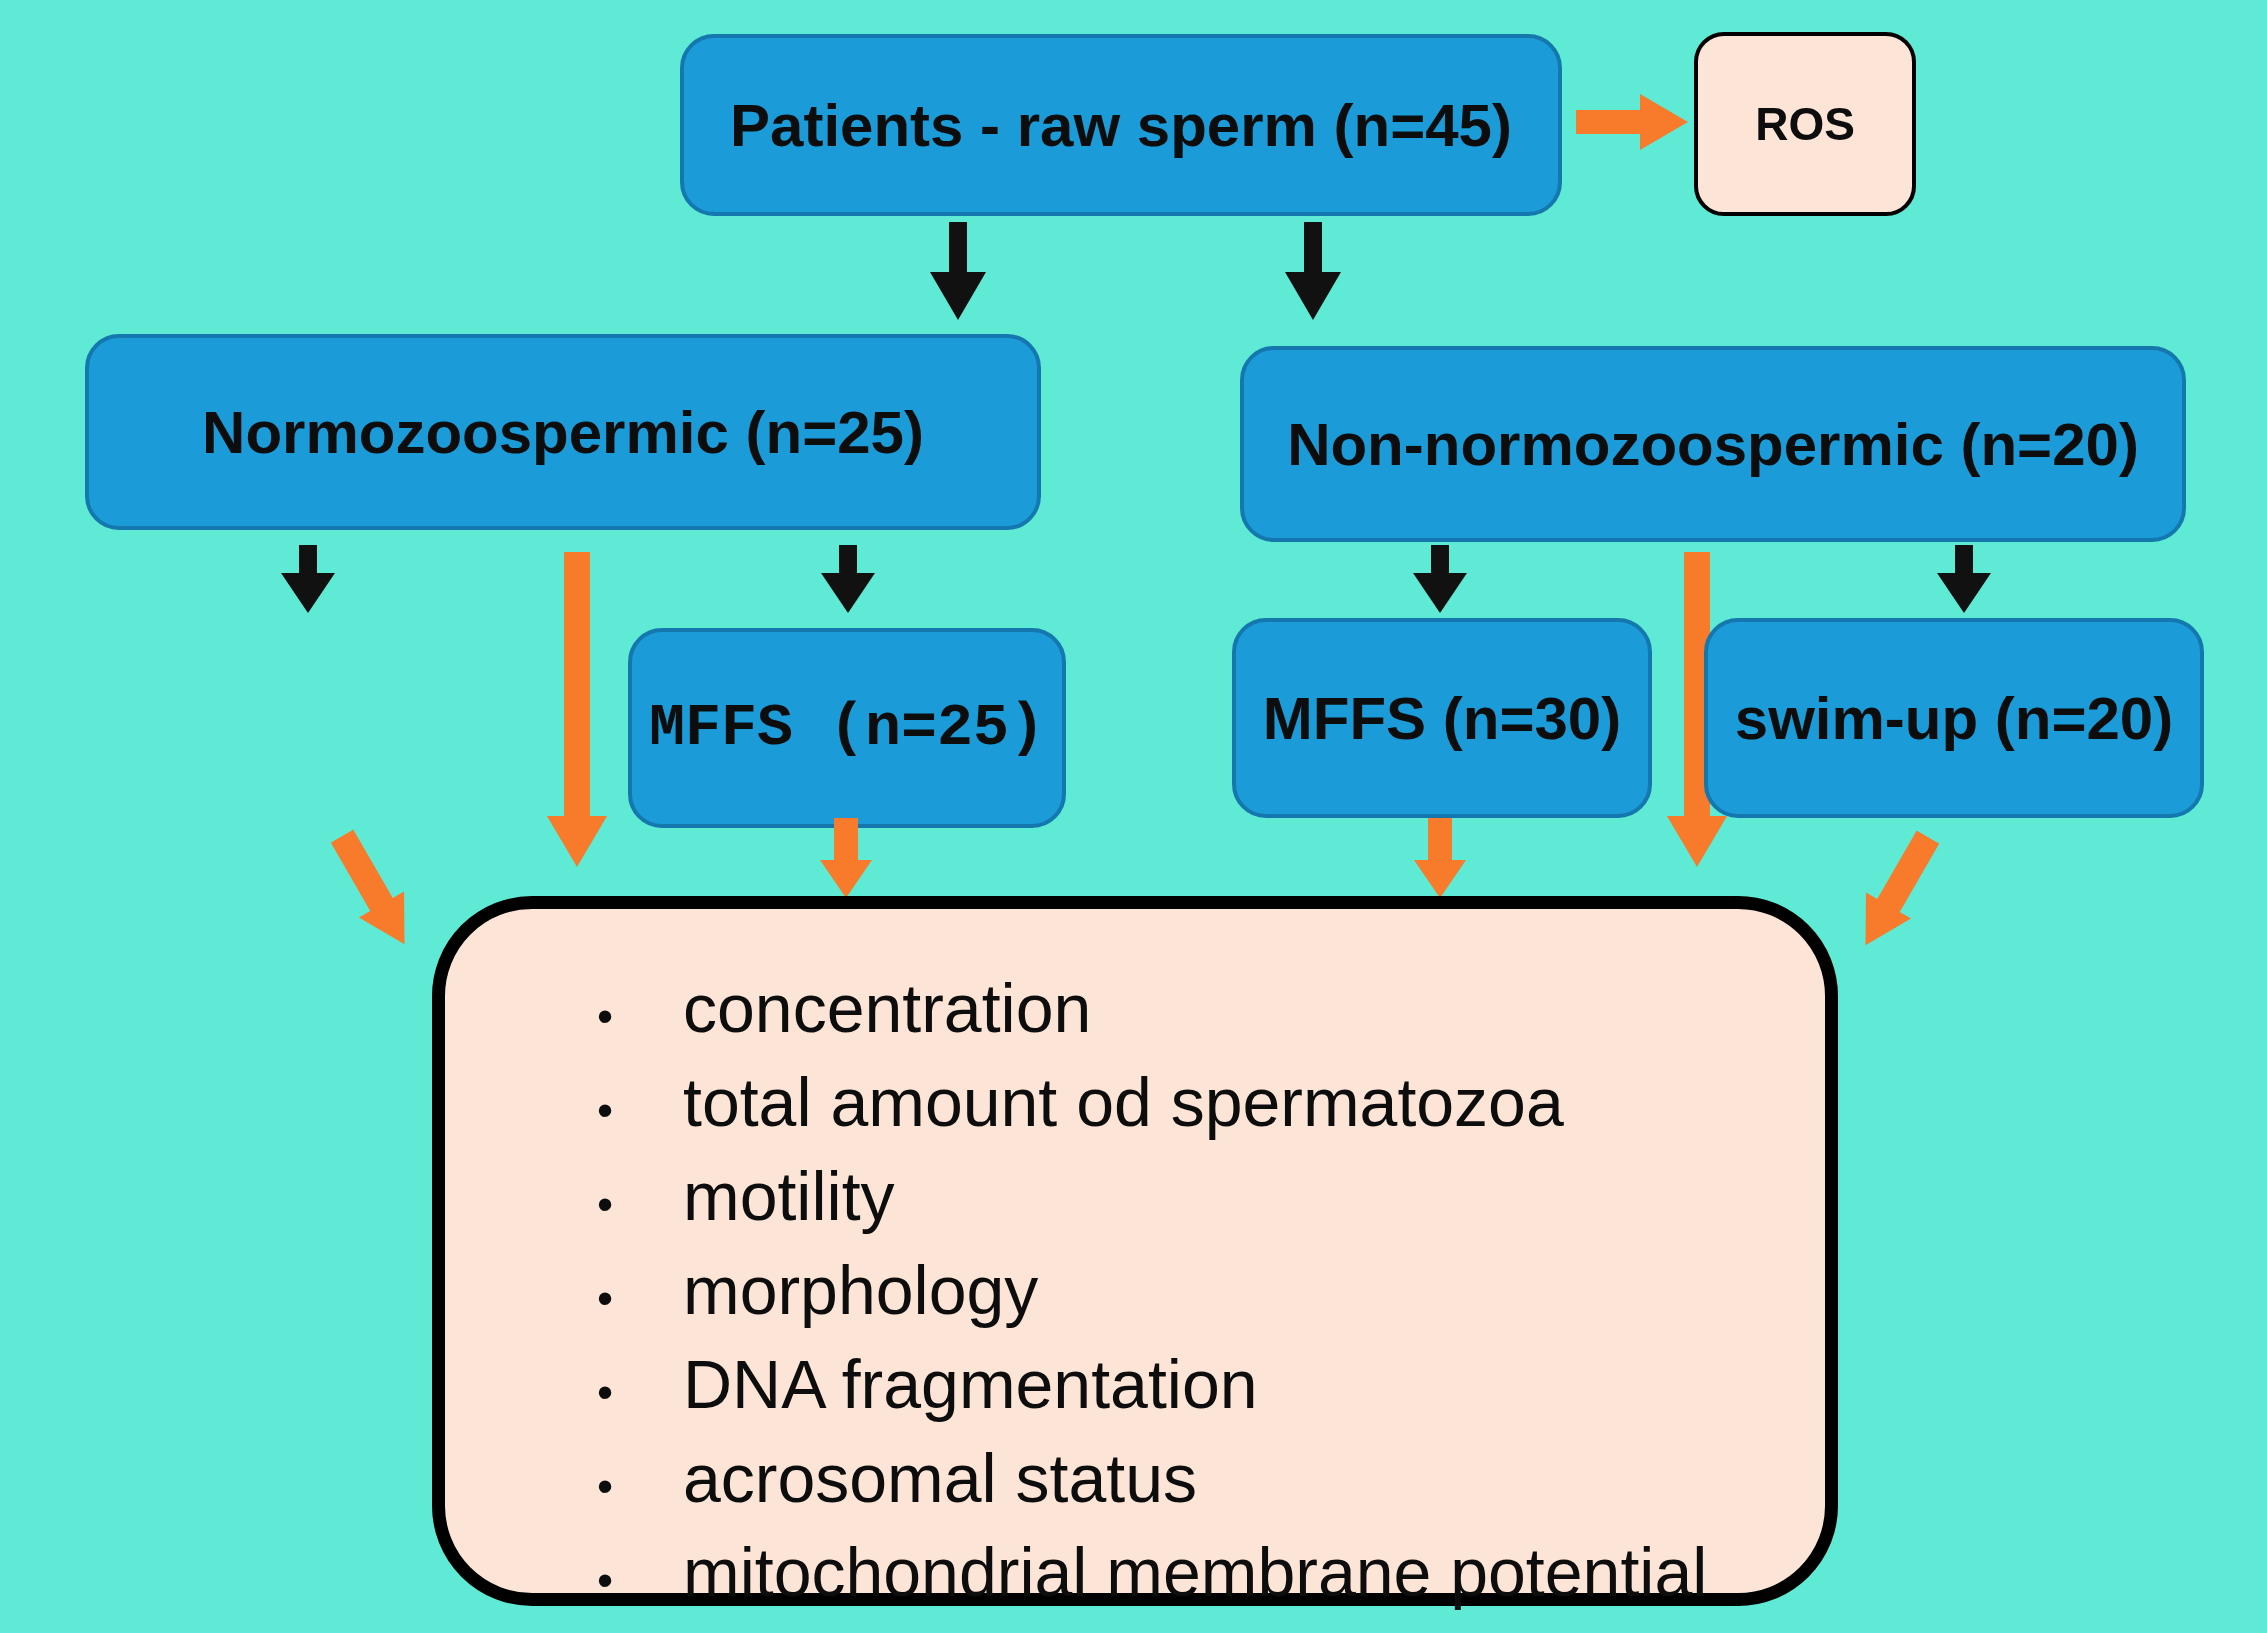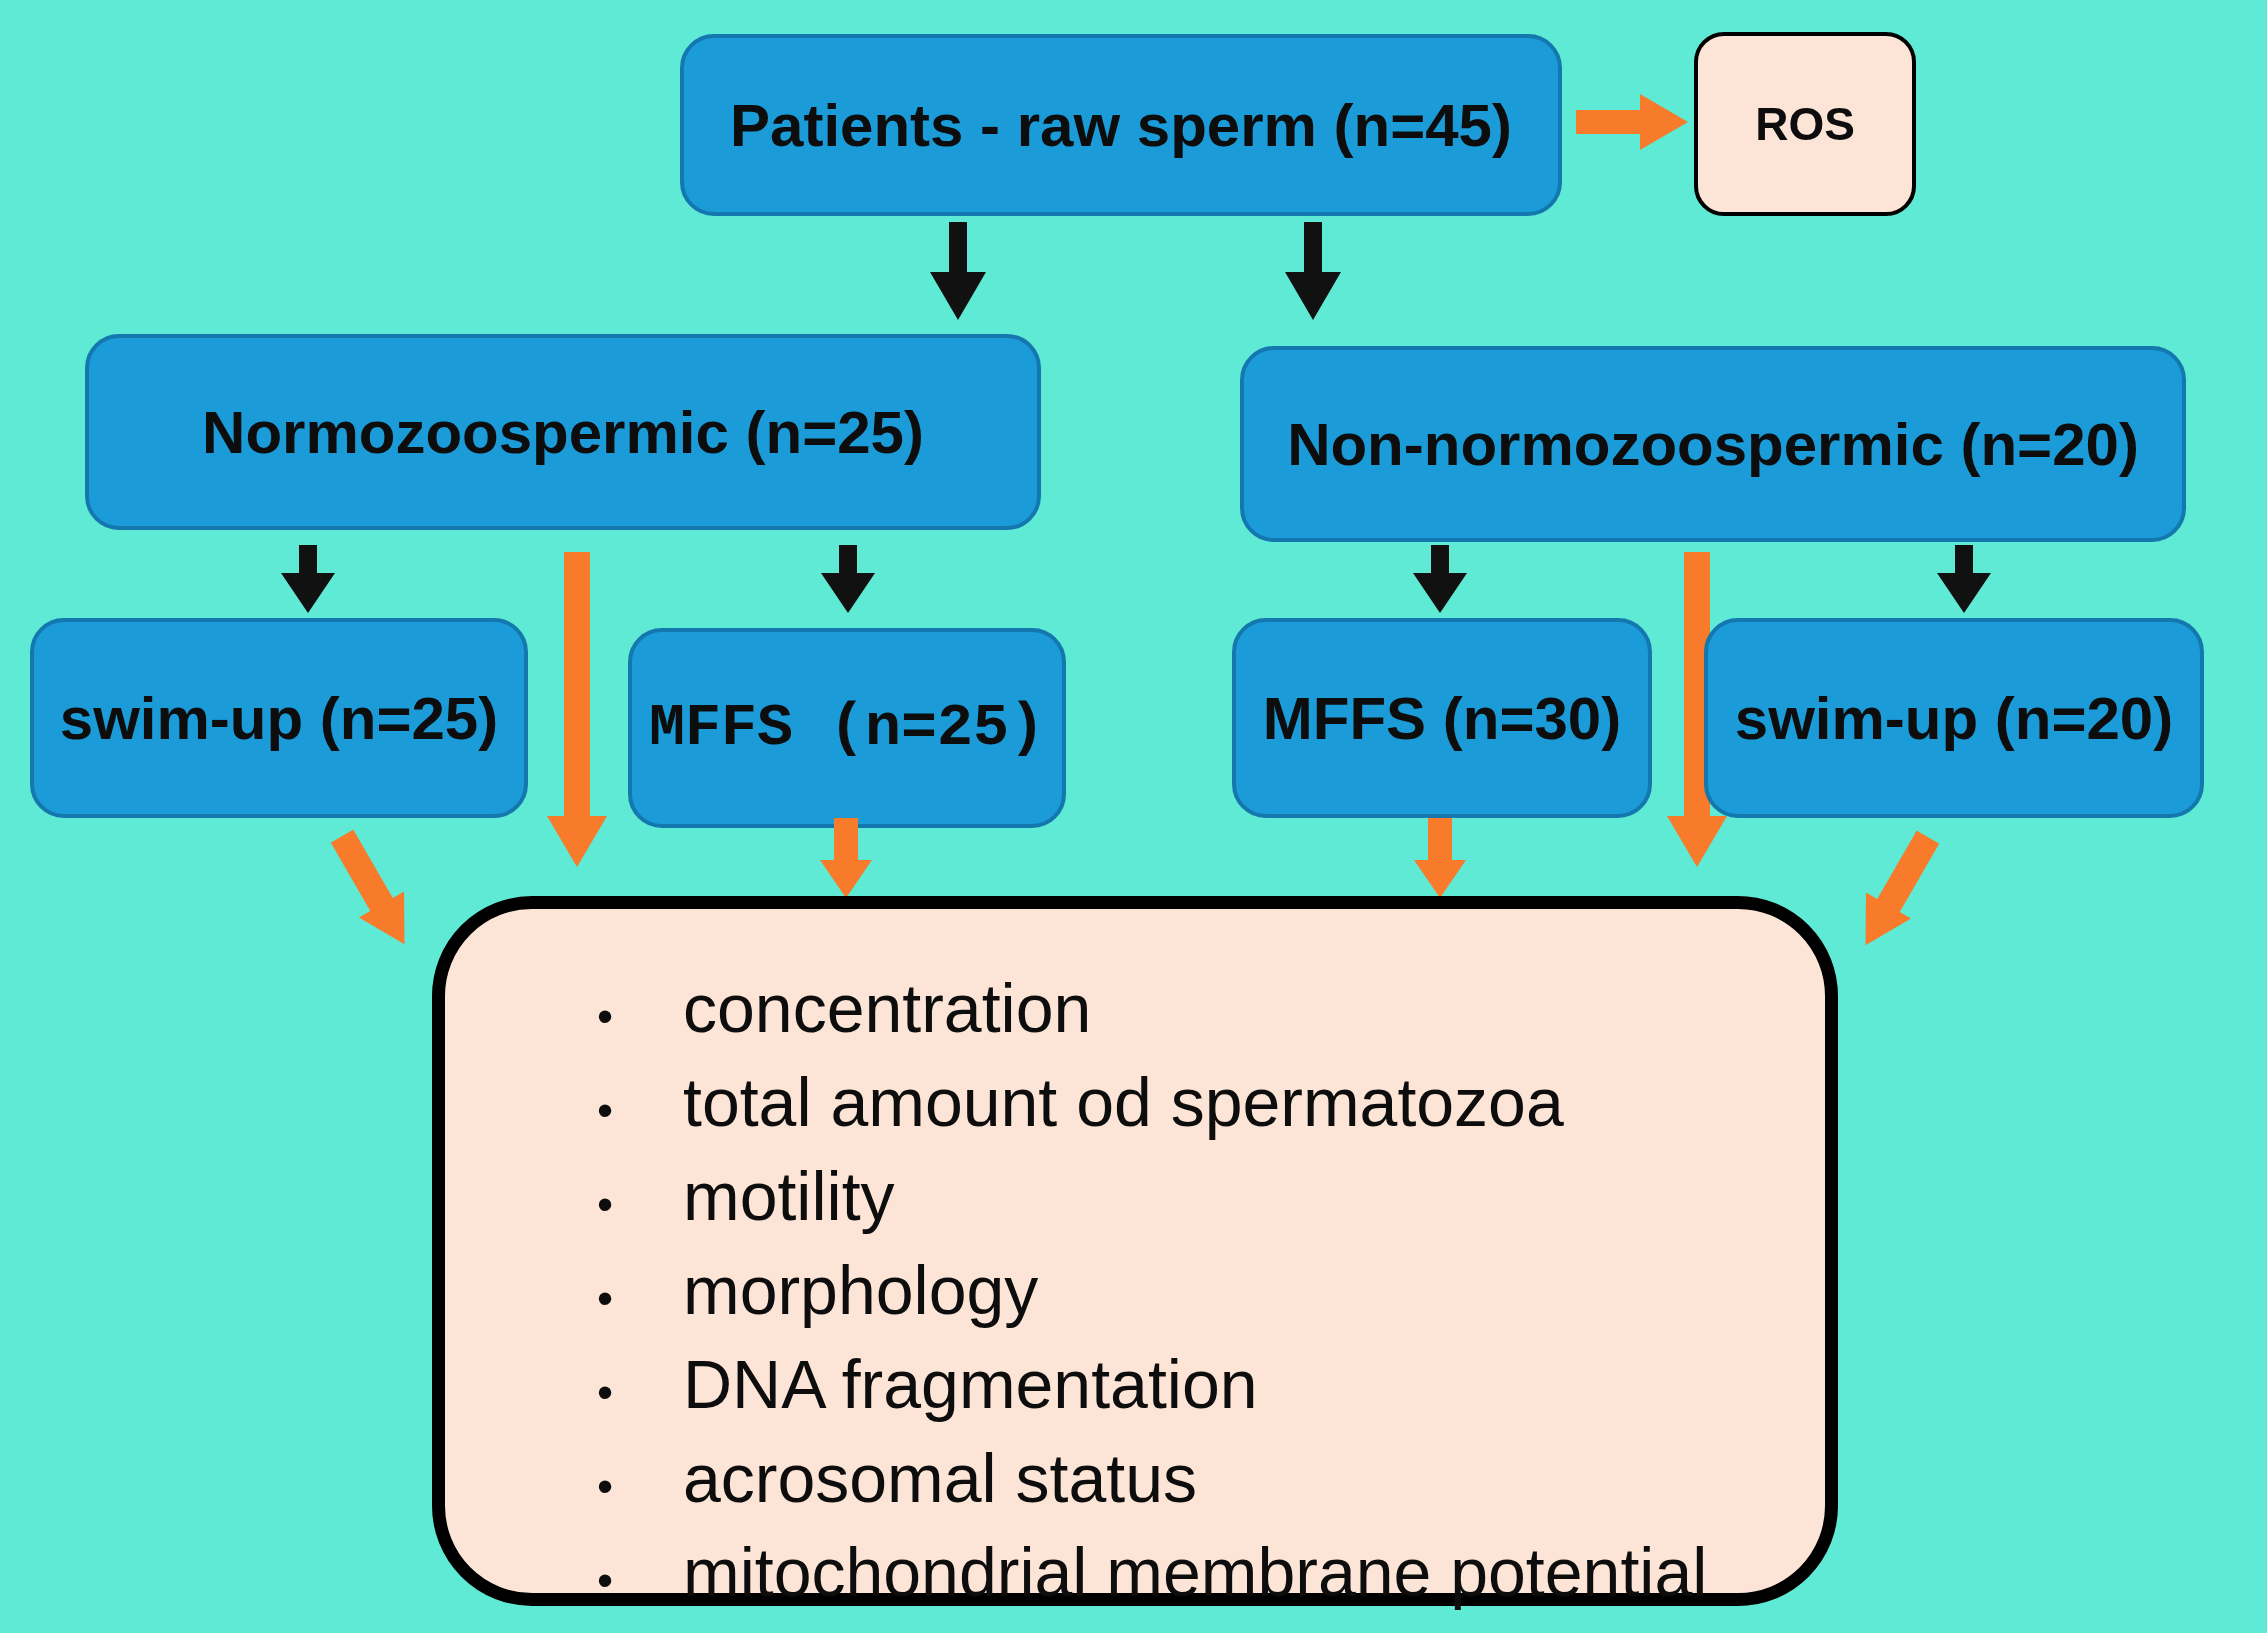--- a/index.html
+++ b/index.html
@@ -122,23 +122,20 @@
     <polygon fill="currentColor" points="21,0 39,0 39,28 57,28 30,68 3,28 21,28"></polygon>
   </svg>
 
   <svg class="arrow arrow-orange" style="left:545px;top:552px;" width="64" height="315" viewBox="0 0 64 315">
     <polygon fill="currentColor" points="19,0 45,0 45,264 62,264 32,315 2,264 19,264"></polygon>
   </svg>
   <svg class="arrow arrow-orange" style="left:1665px;top:552px;" width="64" height="315" viewBox="0 0 64 315">
     <polygon fill="currentColor" points="19,0 45,0 45,264 62,264 32,315 2,264 19,264"></polygon>
   </svg>
 
-  <div class="box blue" id="box-swimup25">
-    <span>swim-up (n=25)</span>
-  </div>
   <div class="box blue" id="box-mffs25">
     <span>MFFS (n=25)</span>
   </div>
   <div class="box blue" id="box-mffs20">
     <span>MFFS (n=30)</span>
   </div>
   <div class="box blue" id="box-swimup20">
     <span>swim-up (n=20)</span>
   </div>
 

